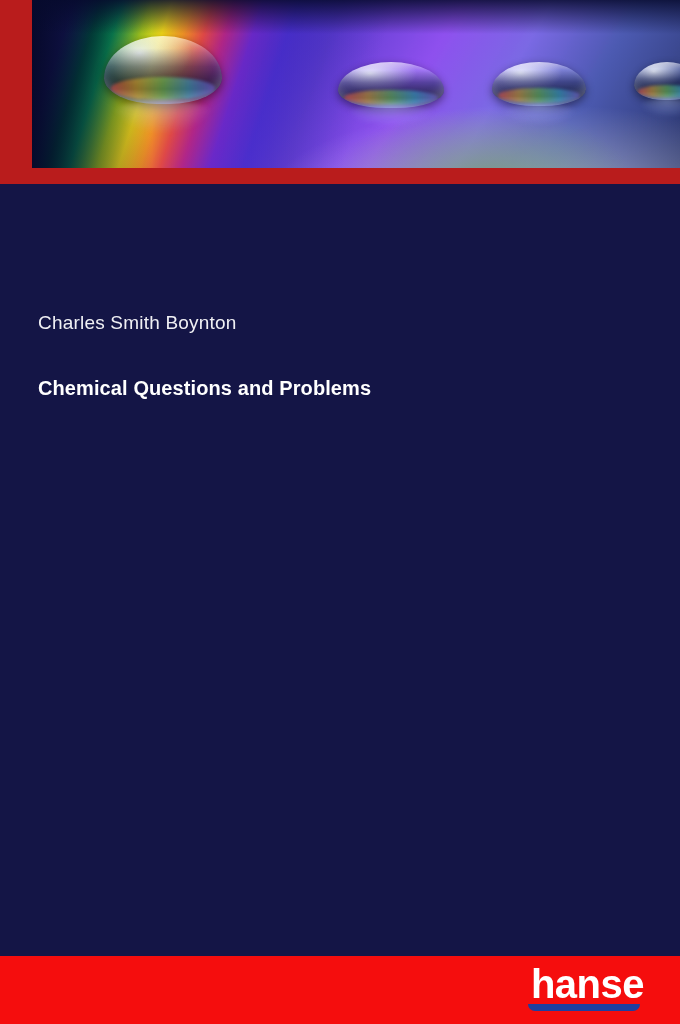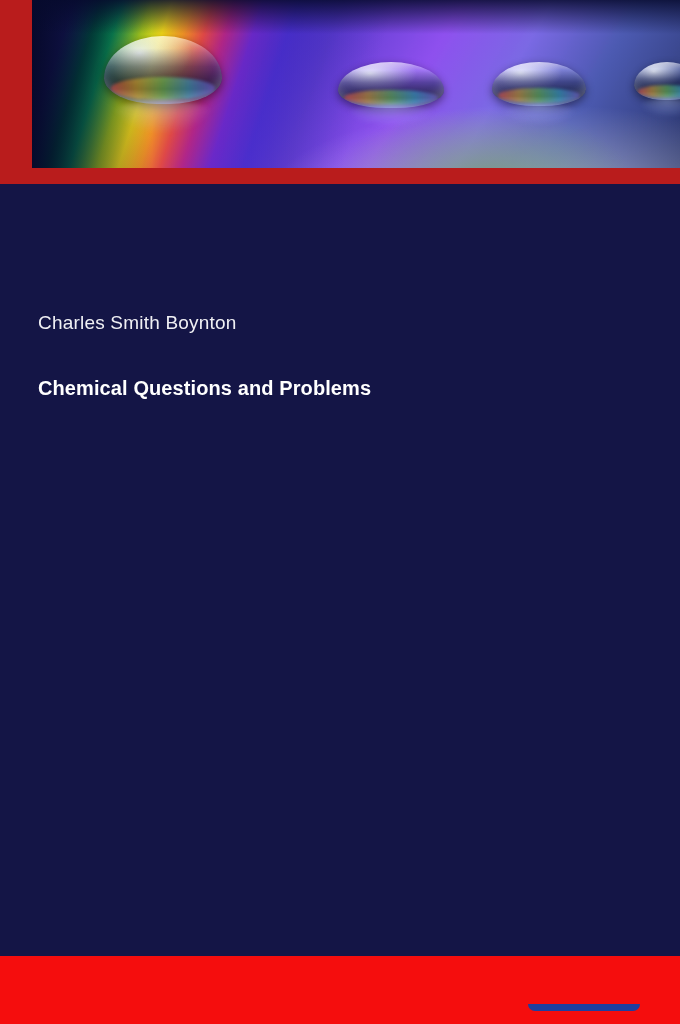--- a/index.html
+++ b/index.html
@@ -195,15 +195,16 @@
   </div>
 
   <div class="navy-panel"></div>
 
   <div class="author">Charles Smith Boynton</div>
 
   <div class="title">Chemical Questions and Problems</div>
 
   <div class="footer"></div>
 
+  <div class="logo">hanse</div>
   <div class="logo-underline"></div>
 
 </div>
 
 </body></html>

